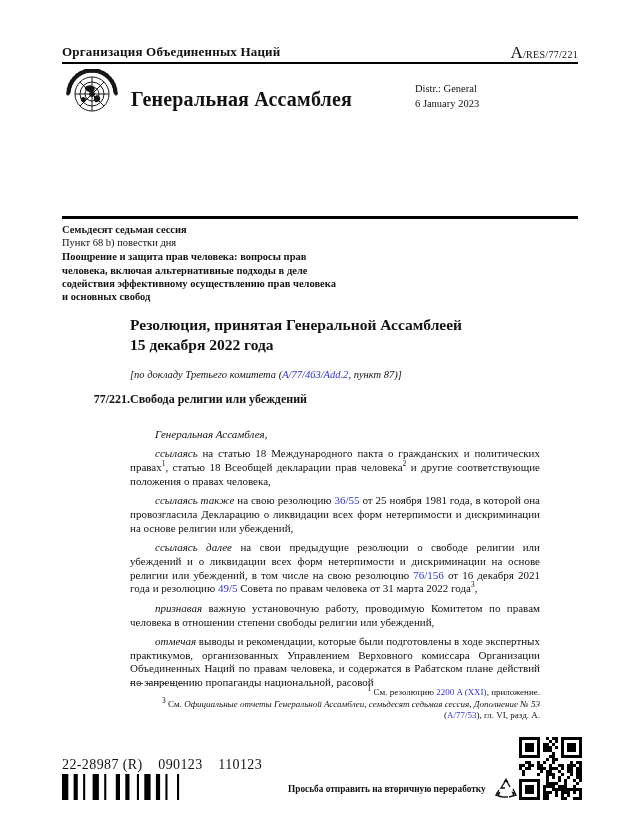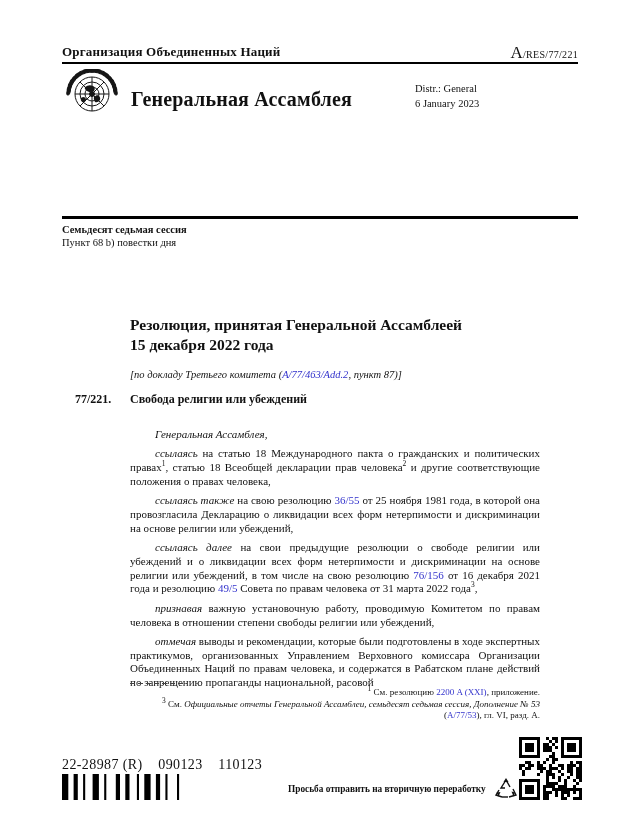--- a/index.html
+++ b/index.html
@@ -25,21 +25,21 @@
 
   
   .session-block{top:223px;left:62px;width:340px;font-size:10.5px;line-height:13.2px;}
   .session-line{font-weight:bold;}
   .agenda-title{font-weight:bold;white-space:pre-line;margin-top:1px;width:320px;}
 
   
   .res-title{top:315px;left:130px;font-size:15.5px;font-weight:bold;line-height:19.5px;white-space:pre-line;}
   .report-line{top:369px;left:130px;font-size:10.5px;}
   .res-heading{top:392px;left:75px;font-size:12px;font-weight:bold;display:flex;}
-  .res-number{width:55px;}
+  .res-number{width:55px;text-align:right;}
 
   
   .body-col{top:396px;left:130px;width:410px;font-size:11px;line-height:13.8px;text-align:justify;margin-top:32px;}
   .body-para{margin:0 0 5.5px 0;text-indent:25px;}
   .seg-i{font-style:italic;}
   .seg-l{color:var(--link);text-decoration:none;}
   .seg-il{color:var(--link);font-style:italic;text-decoration:none;}
   sup{font-size:7.5px;line-height:0;}
 
   
@@ -105,20 +105,24 @@
 <div class="abs distr-block">
   <div>Distr.: General</div>
   <div>6 January 2023</div>
 </div>
 
 <div class="abs thick-rule"></div>
 
 <div class="abs session-block">
   <div class="session-line">Семьдесят седьмая сессия</div>
   <div>Пункт 68 b) повестки дня</div>
+  <div class="agenda-title">Поощрение и защита прав человека: вопросы прав
+человека, включая альтернативные подходы в деле
+содействия эффективному осуществлению прав человека
+и основных свобод</div>
 </div>
 
 <div class="abs res-title">Резолюция, принятая Генеральной Ассамблеей
 15 декабря 2022 года</div>
 <div class="abs report-line" id="report-line"><span class="seg-i">[по докладу Третьего комитета (</span><a href="#" class="seg-il">A/77/463/Add.2</a><span class="seg-i">, пункт 87)]</span></div>
 <div class="abs res-heading">
   <span class="res-number">77/221.</span>
   <span>Свобода религии или убеждений</span>
 </div>
 

